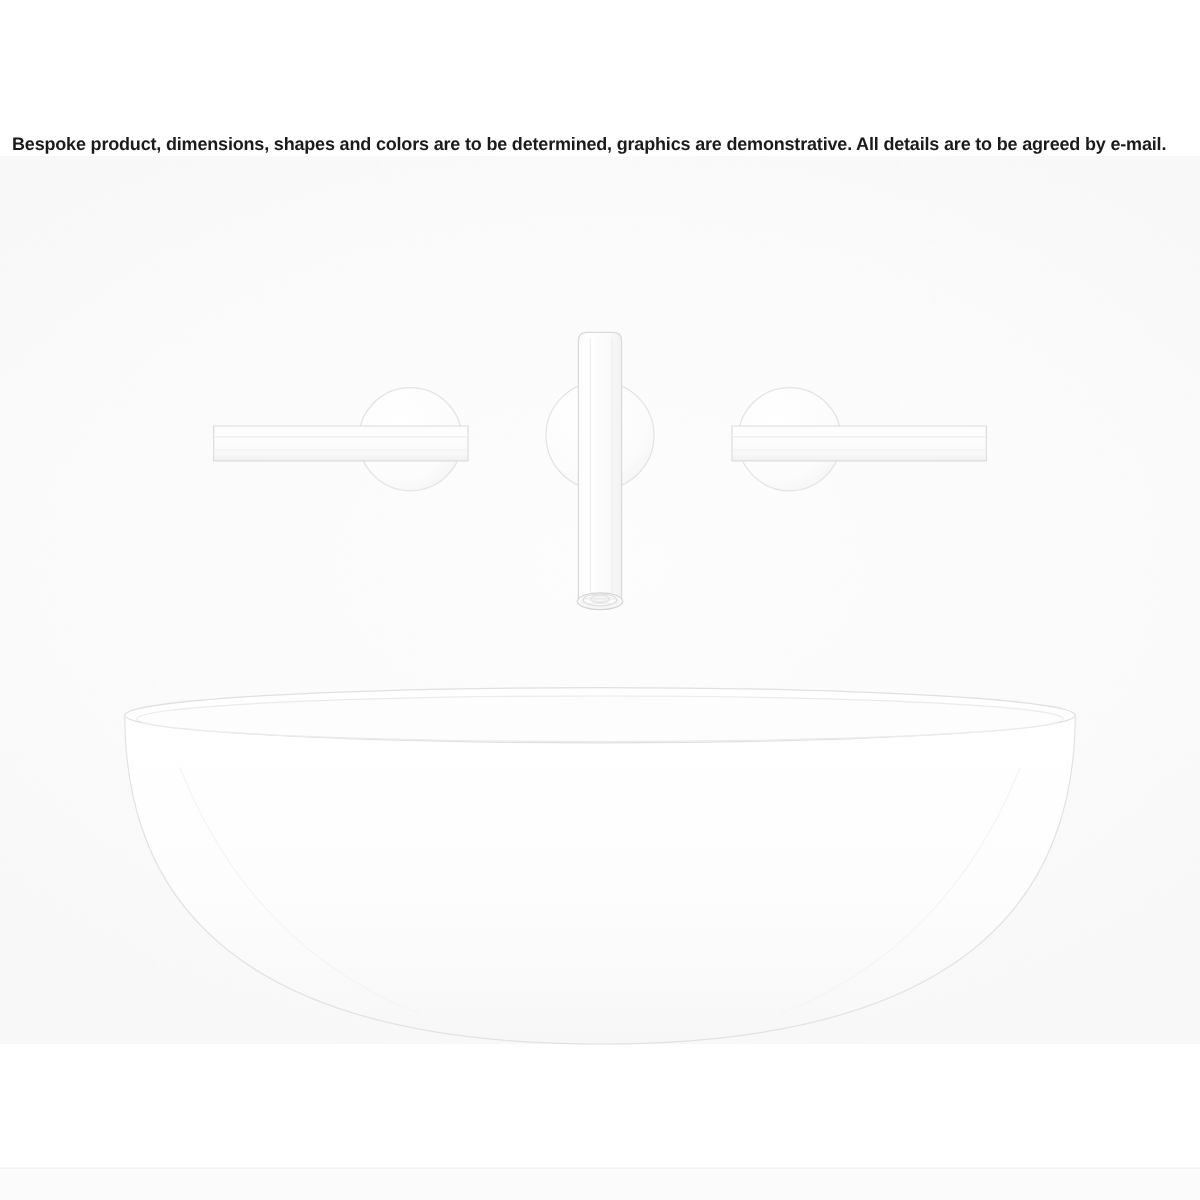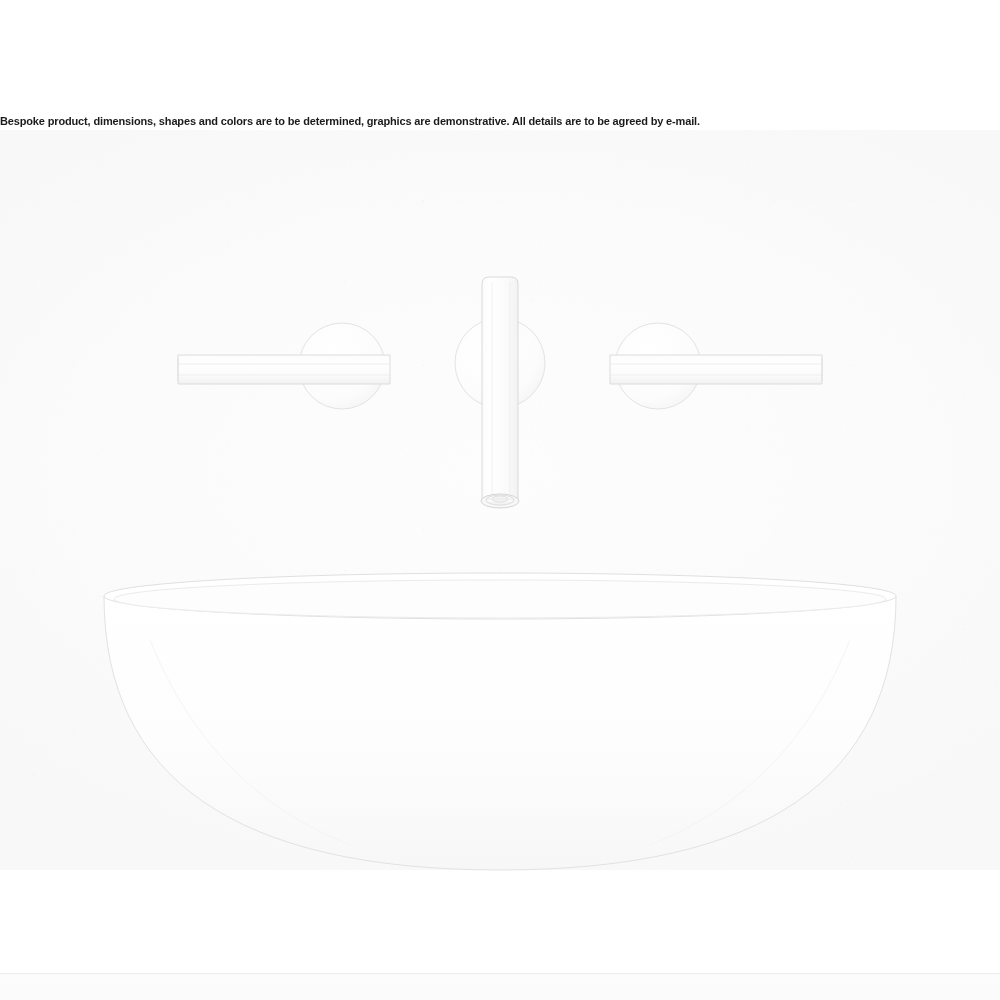--- a/index.html
+++ b/index.html
@@ -15,23 +15,23 @@
   }
   #stage {
     position: relative;
     width: 1000px;
     height: 1000px;
     background: #ffffff;
   }
   
   #disclaimer {
     position: absolute;
-    left: 0;
+    left: 10px;
     top: 115px;
-    font-size: 11px;
+    font-size: 15px;
     font-weight: bold;
     color: #1b1b1b;
     letter-spacing: -0.15px;
     white-space: nowrap;
     line-height: 12px;
   }
   
   #product-canvas {
     position: absolute;
     left: 0;

